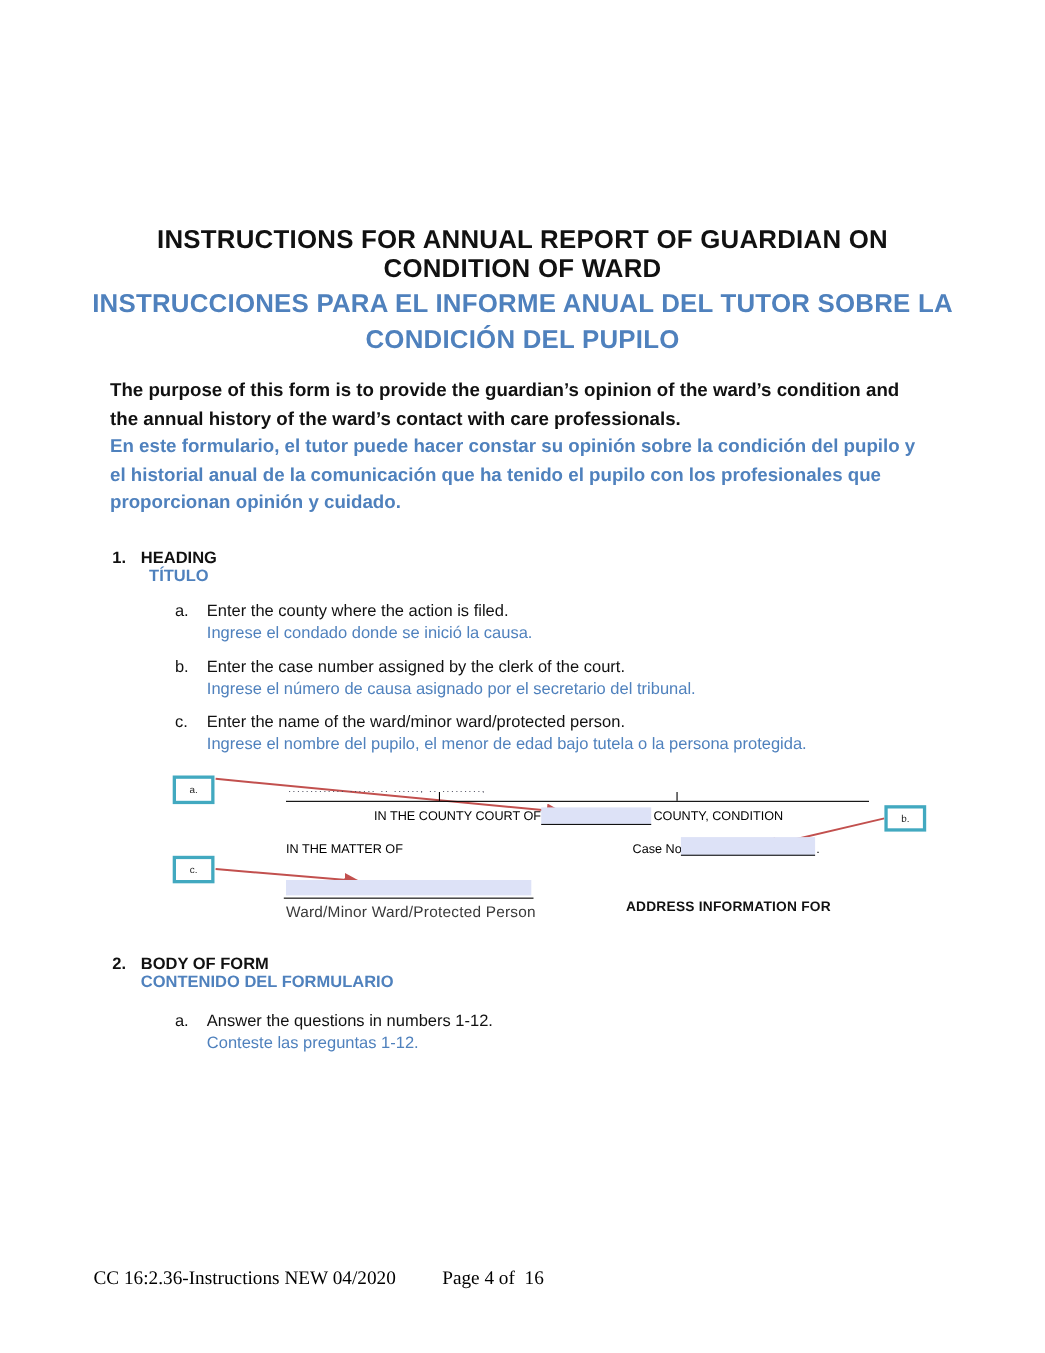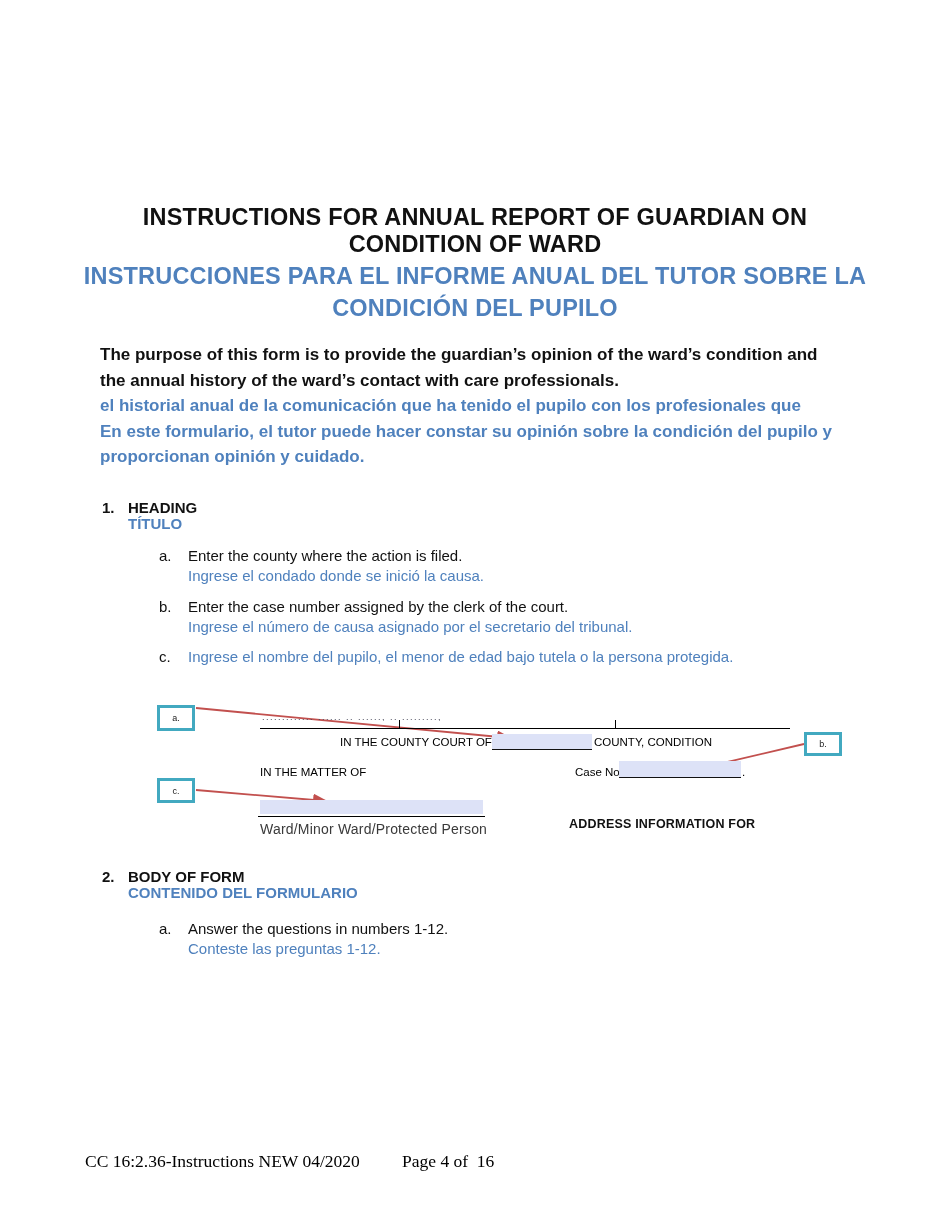--- a/index.html
+++ b/index.html
@@ -22,21 +22,21 @@
 
   
   .intro{position:absolute;left:100px;top:342px;width:805px;
     font-size:17px;font-weight:bold;line-height:25.5px;}
   .intro .es{color:var(--accent-blue);}
 
   
   .section{position:absolute;left:102px;display:flex;font-size:15px;font-weight:bold;line-height:16px;}
   .sec1{top:500px;} .sec2{top:869px;}
   .sec-num{width:26px;}
-  .sec-title-es{color:var(--accent-blue);}
+  .sec-title-es{color:var(--accent-blue);text-align:center;}
 
   
   .item{position:absolute;left:159px;display:flex;font-size:15px;line-height:20px;}
   .item .letter{width:29px;}
   .item .en{color:var(--text-black);}
   .item .es{color:var(--accent-blue);}
   .it1{top:546px;} .it2{top:597px;} .it3{top:647px;} .it4{top:919px;}
 
   
   .snippet{position:absolute;left:150px;top:697px;width:745px;height:152px;font-size:11.5px;}
@@ -79,22 +79,22 @@
 <div class="page">
 
   <div class="title-line t1">INSTRUCTIONS FOR ANNUAL REPORT OF GUARDIAN ON</div>
   <div class="title-line t2">CONDITION OF WARD</div>
   <div class="title-line title-es t4">CONDICIÓN DEL PUPILO</div>
   <div class="title-line title-es t3">INSTRUCCIONES PARA EL INFORME ANUAL DEL TUTOR SOBRE LA</div>
 
   <div class="intro">
     <div class="en">The purpose of this form is to provide the guardian’s opinion of the ward’s condition and</div>
     <div class="en">the annual history of the ward’s contact with care professionals.</div>
+    <div class="es">En este formulario, el tutor puede hacer constar su opinión sobre la condición del pupilo y</div>
     <div class="es">el historial anual de la comunicación que ha tenido el pupilo con los profesionales que</div>
-    <div class="es">En este formulario, el tutor puede hacer constar su opinión sobre la condición del pupilo y</div>
     <div class="es">proporcionan opinión y cuidado.</div>
   </div>
 
   <div class="section sec1">
     <span class="sec-num">1.</span>
     <span>
       <div class="sec-title-en">HEADING</div>
       <div class="sec-title-es">TÍTULO</div>
     </span>
   </div>
@@ -109,20 +109,21 @@
   <div class="item it2">
     <span class="letter">b.</span>
     <span>
       <div class="en">Enter the case number assigned by the clerk of the court.</div>
       <div class="es">Ingrese el número de causa asignado por el secretario del tribunal.</div>
     </span>
   </div>
   <div class="item it3">
     <span class="letter">c.</span>
     <span>
+      <div class="en">Enter the name of the ward/minor ward/protected person.</div>
       <div class="es">Ingrese el nombre del pupilo, el menor de edad bajo tutela o la persona protegida.</div>
     </span>
   </div>
 
   <div class="snippet">
 
     <svg class="arrows" viewBox="0 0 745 152" xmlns="http://www.w3.org/2000/svg">
       <defs>
         <marker id="arr" markerWidth="8" markerHeight="7" refX="7.2" refY="3.5" orient="auto" markerUnits="strokeWidth">
           <path d="M0,0 L8,3.5 L0,7 Z" fill="var(--arrow-red,#c2504e)"></path>

